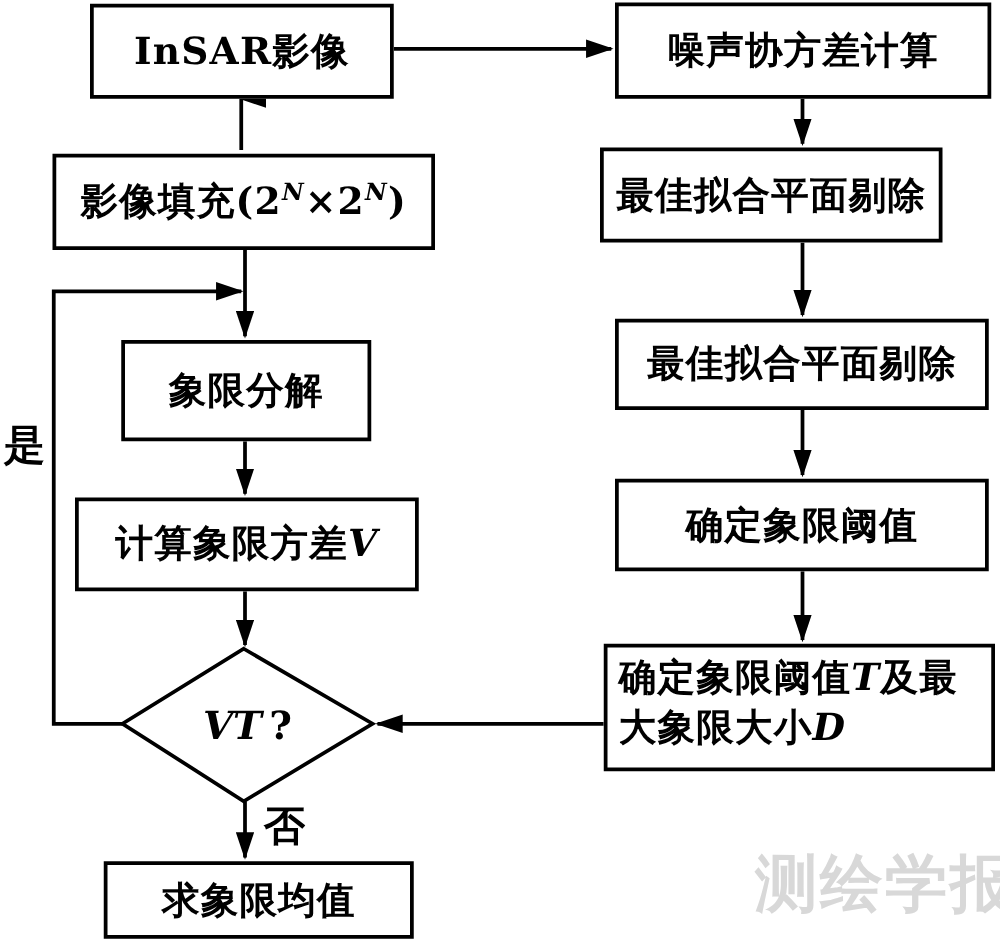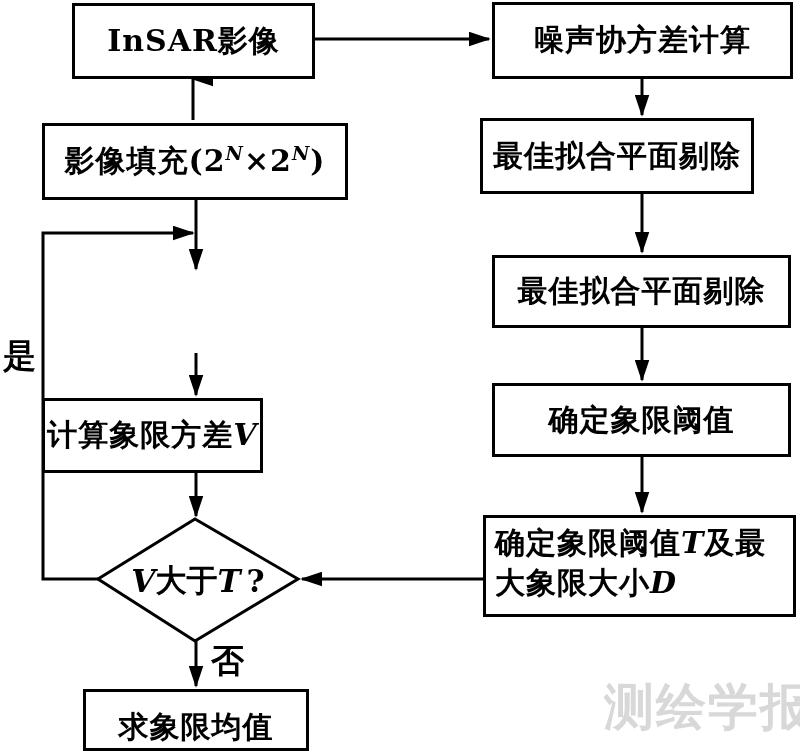--- a/index.html
+++ b/index.html
@@ -121,33 +121,35 @@
   </svg>
 
   <div class="box" style="left:72px; top:3px; width:243px; height:76px;">
     <span>InSAR影像</span>
   </div>
 
   <div class="box" style="left:42px; top:123px; width:306px; height:77px;justify-content:center;">
     <span><span>影像填充(2</span><span class="supvar">N</span><span>×</span><span>2</span><span class="supvar">N</span><span>)</span></span>
   </div>
 
+  <div class="box" style="left:97px; top:272px; width:200px; height:81px;">
+    <span>象限分解</span>
+  </div>
 
-  <div class="box" style="left:42px; top:398px; width:221px; height:75px;text-align:right;">
+  <div class="box" style="left:60px; top:398px; width:275px; height:75px;text-align:right;">
     <span><span>计算象限方差</span><span class="mathvar">V</span></span>
   </div>
 
   <div class="diamond-label" style="left:98px; top:521px; width:200px; height:120px;">
     <span class="mathvar">V</span>
-      <span>大于</span>
       <span class="mathvar">T</span>
       <span style="margin-left:6px;">?</span>
   </div>
 
-  <div class="box" style="left:83px; top:689px; width:226px; height:62px;align-items:flex-end;">
+  <div class="box" style="left:83px; top:689px; width:248px; height:62px;">
     <span>求象限均值</span>
   </div>
 
   <div class="box" style="left:492px; top:2px; width:301px; height:77px;">
     <span>噪声协方差计算</span>
   </div>
 
   <div class="box" style="left:480px; top:118px; width:274px; height:76px;text-align:right;">
     <span>最佳拟合平面剔除</span>
   </div>

